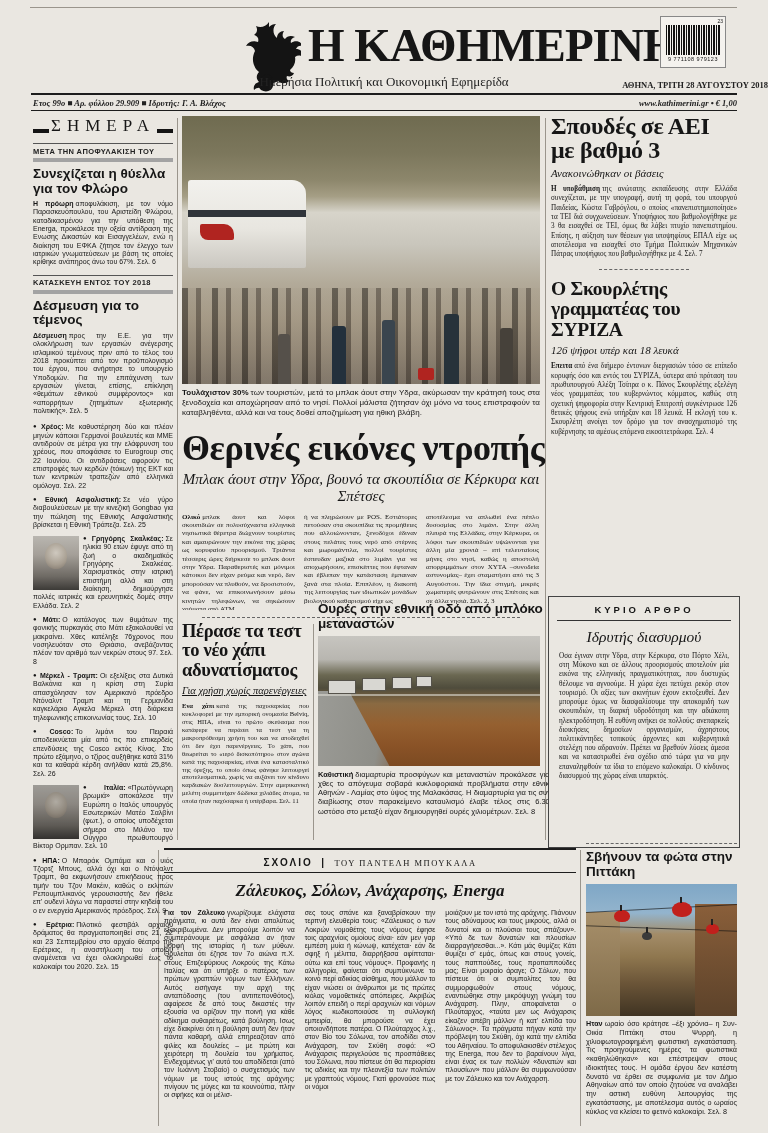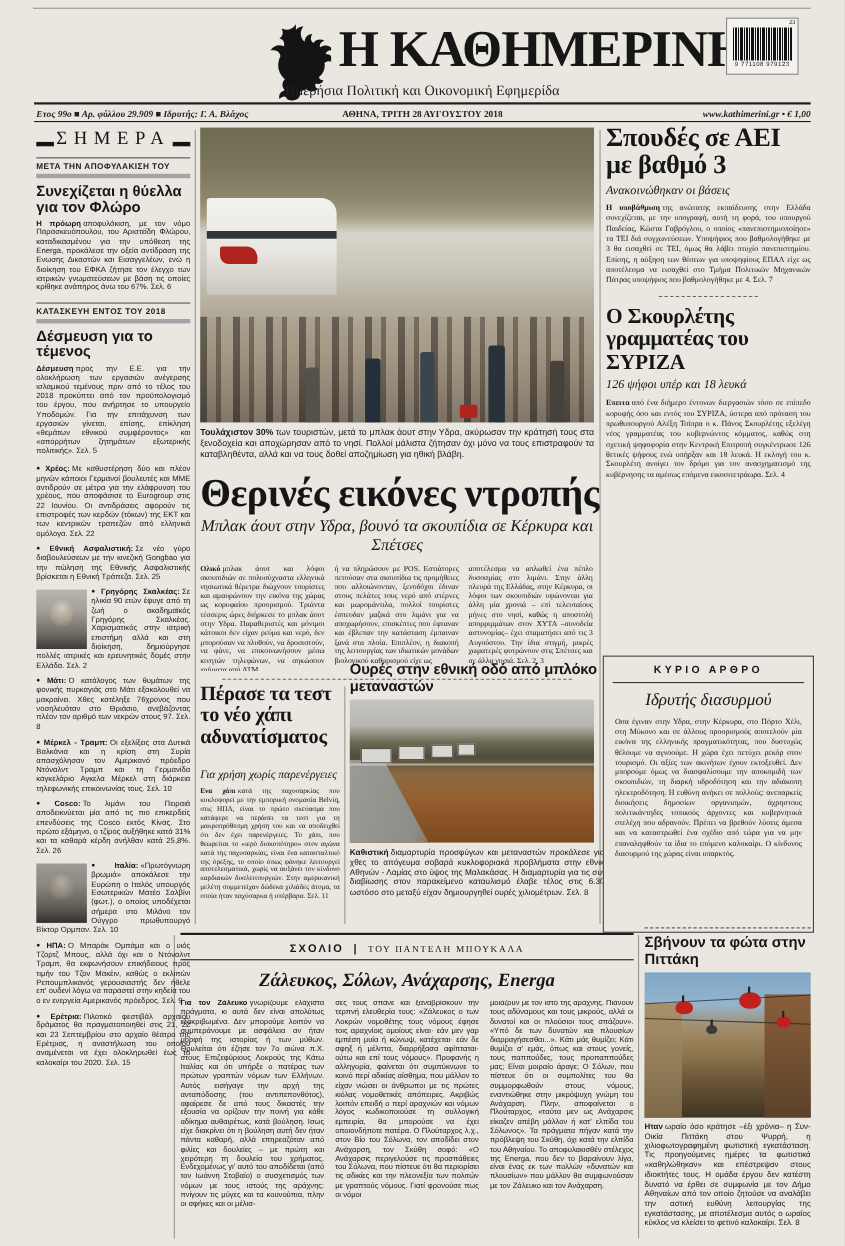--- a/index.html
+++ b/index.html
@@ -36,21 +36,21 @@
   .rc-h1{font-family:"Liberation Serif",serif;font-weight:bold;font-size:24px;line-height:1.02;letter-spacing:-.3px;}
   .rc-h2{font-family:"Liberation Serif",serif;font-weight:bold;font-size:19.5px;line-height:1.05;letter-spacing:-.3px;}
   .rc-sub{font-family:"Liberation Serif",serif;font-style:italic;font-size:11px;margin:4px 0 6px;}
   .rc-body{font-family:"Liberation Serif",serif;font-size:7.2px;line-height:1.3;}
   .edit-box{border:1px solid #444;background:#eae7e1;}
   .edit-label{font-size:9.5px;font-weight:bold;letter-spacing:3px;text-align:center;padding:7px 0 5px;border-bottom:1px solid #333;margin:0 8px;}
   .edit-title{font-family:"Liberation Serif",serif;font-style:italic;font-size:15.5px;text-align:center;margin:7px 0 6px;}
   .edit-body{font-family:"Liberation Serif",serif;font-size:7.2px;line-height:1.28;padding:0 10px;}
   
   .pill-h{font-family:"Liberation Serif",serif;font-weight:bold;font-size:18.5px;line-height:1.05;letter-spacing:-.3px;}
-  .pill-sub{font-family:"Liberation Serif",serif;font-style:italic;font-size:10.5px;margin:19px 0 6px;}
+  .pill-sub{font-family:"Liberation Serif",serif;font-style:italic;font-size:10.5px;margin:5px 0 6px;text-decoration:underline;}
   .mig-h{font-size:13.5px;font-weight:bold;letter-spacing:-.2px;}
   
   .com-label{font-size:10px;font-weight:bold;letter-spacing:2px;}
   .com-by{font-family:"Liberation Serif",serif;font-size:8.5px;letter-spacing:1.5px;}
   .com-title{font-family:"Liberation Serif",serif;font-style:italic;font-weight:bold;font-size:17px;text-align:center;}
   .com-col{font-size:6.9px;line-height:1.2;}
   
   .pit-h{font-size:13.5px;font-weight:bold;}
   .pit-cap{font-size:7.2px;line-height:1.22;}
   
@@ -89,21 +89,21 @@
     <div class="abs m-sub" style="left:0;top:74px;width:100%;text-align:center;">Ημερήσια Πολιτική και Οικονομική Εφημερίδα</div>
 
     <div class="abs barcode" style="left:660px;top:16px;width:64px;height:50px;">
       <div class="abs" style="right:2px;top:1px;font-size:5px;">23</div>
       <div class="bars abs" style="left:5px;top:8px;width:54px;height:30px;"></div>
       <div class="abs" style="left:0;top:39px;width:100%;text-align:center;font-size:5.5px;letter-spacing:.5px;">9 771108 979123</div>
     </div>
 
     <div class="abs hr" style="left:31px;top:93px;width:706px;height:2px;"></div>
     <div class="abs dateline" style="left:33px;top:98px;font-style:italic;">Ετος 99ο ■ Αρ. φύλλου 29.909 ■ Ιδρυτής: Γ. Α. Βλάχος</div>
-    <div class="abs dateline" style="left:0;top:98px;width:100%;text-align:center;">ΑΘΗΝΑ, ΤΡΙΤΗ 28 ΑΥΓΟΥΣΤΟΥ 2018</div>
+    <div class="abs dateline" style="left:0;top:80px;width:100%;">ΑΘΗΝΑ, ΤΡΙΤΗ 28 ΑΥΓΟΥΣΤΟΥ 2018</div>
     <div class="abs dateline" style="right:31px;top:98px;font-style:italic;">www.kathimerini.gr  •  € 1,00</div>
     <div class="abs hr" style="left:31px;top:110px;width:706px;height:1px;"></div>
   </div>
 
   <div class="abs vline" style="left:177px;top:118px;height:722px;"></div>
   <div class="abs vline" style="left:545px;top:118px;height:722px;"></div>
   <div class="abs vline" style="left:158px;top:850px;height:276px;"></div>
   <div class="abs vline" style="left:580px;top:850px;height:276px;"></div>
 
   <div class="abs" style="left:33px;top:116px;width:140px;">

